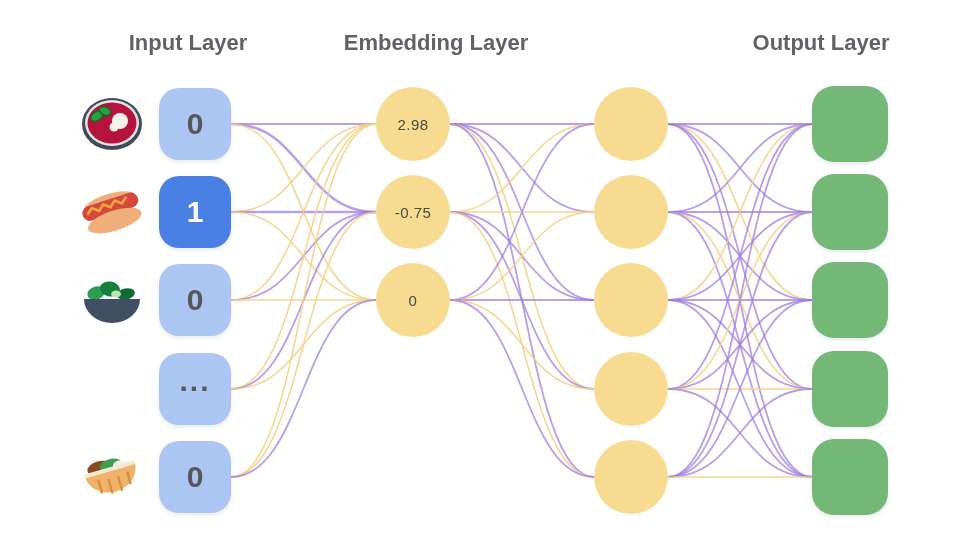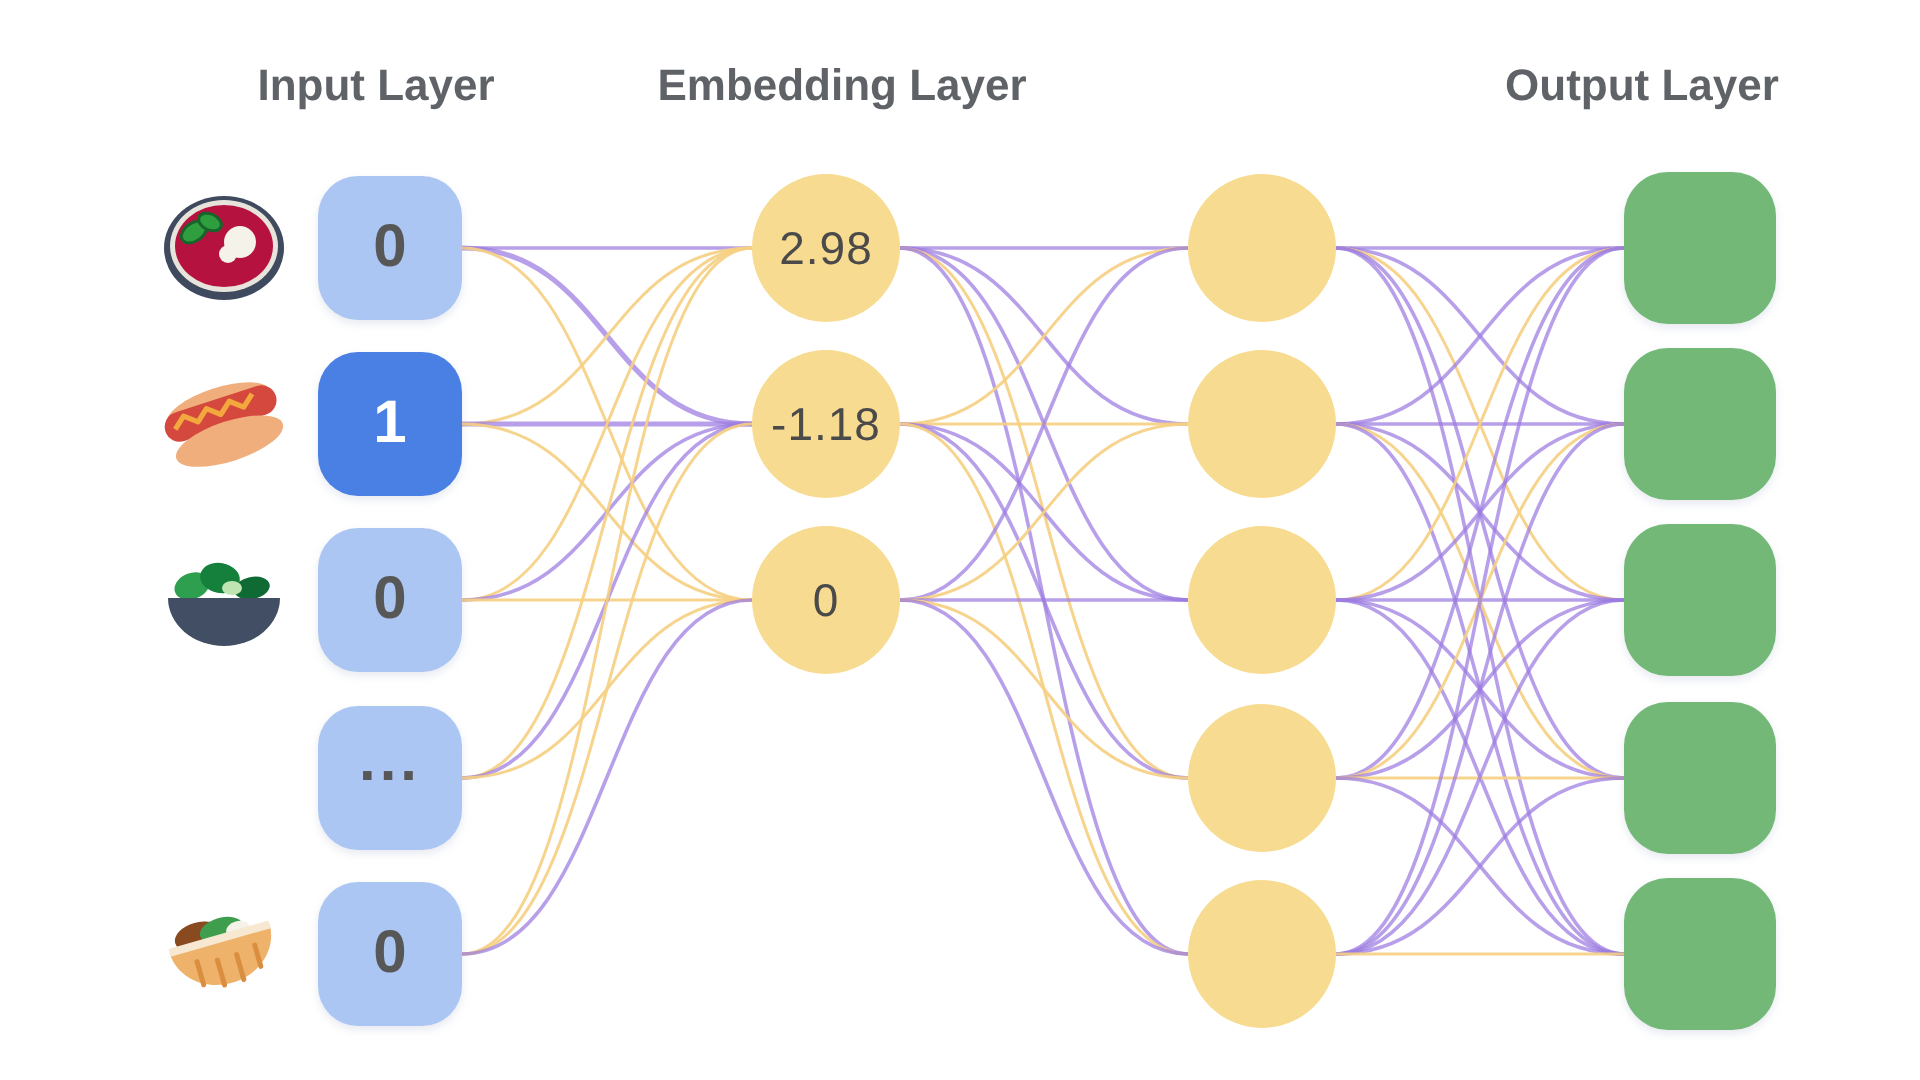--- a/index.html
+++ b/index.html
@@ -12,31 +12,31 @@
     font-size:22px;font-weight:700;color:#5f6368;white-space:nowrap;
   }
   #edge-svg{position:absolute;left:0;top:0;width:960px;height:540px;}
   .node{
     position:absolute;display:flex;align-items:center;justify-content:center;
     box-sizing:border-box;
   }
   .sq{box-shadow:0 2px 4px rgba(120,140,180,0.18);}
   .node span{font-weight:700;font-size:30px;color:#575757;line-height:1;}
   .node.active span{color:#ffffff;}
-  .node.emb span{font-weight:400;font-size:23px;color:#4a4a4a;letter-spacing:0.5px;}
+  .node.emb span{font-weight:400;font-size:15px;color:#4a4a4a;letter-spacing:0.5px;}
   .node span.dots{margin-top:-16px;letter-spacing:2px;}
   .food-icon{position:absolute;width:64px;height:64px;}
   .food-icon svg{width:100%;height:100%;display:block;}
 </style>
 </head>
 <body>
 
 <div id="stage">
   <div class="layer-title" style="left:188px;">Input Layer</div>
-  <div class="layer-title" style="left:421px;">Embedding Layer</div>
+  <div class="layer-title" style="left:436px;">Embedding Layer</div>
   <div class="layer-title" style="left:821px;">Output Layer</div>
   <svg id="edge-svg">
       <path d="M231 124 C303.5 124 303.5 124 376 124" stroke="#9b7ce0" stroke-width="1.8" fill="none" opacity="0.72"></path>
       <path d="M231 124 C303.5 124 303.5 212 376 212" stroke="#9b7ce0" stroke-width="2.6" fill="none" opacity="0.72"></path>
       <path d="M231 124 C303.5 124 303.5 300 376 300" stroke="#f6cf82" stroke-width="1.5" fill="none" opacity="0.9"></path>
       <path d="M231 212 C303.5 212 303.5 124 376 124" stroke="#f6cf82" stroke-width="1.5" fill="none" opacity="0.9"></path>
       <path d="M231 212 C303.5 212 303.5 212 376 212" stroke="#9b7ce0" stroke-width="2.6" fill="none" opacity="0.72"></path>
       <path d="M231 212 C303.5 212 303.5 300 376 300" stroke="#f6cf82" stroke-width="1.5" fill="none" opacity="0.9"></path>
       <path d="M231 300 C303.5 300 303.5 124 376 124" stroke="#f6cf82" stroke-width="1.5" fill="none" opacity="0.9"></path>
       <path d="M231 300 C303.5 300 303.5 212 376 212" stroke="#9b7ce0" stroke-width="1.8" fill="none" opacity="0.72"></path>
@@ -143,21 +143,21 @@
           </g>
         </svg>
       </div>
       <div class="node sq" style="left: 159px; top: 441px; width: 72px; height: 72px; border-radius: 20px; background: rgb(171, 198, 242);">
         <span>0</span>
       </div>
       <div class="node emb" style="left: 376px; top: 87px; width: 74px; height: 74px; border-radius: 50%; background: rgb(247, 219, 144);">
         <span>2.98</span>
       </div>
       <div class="node emb" style="left: 376px; top: 175px; width: 74px; height: 74px; border-radius: 50%; background: rgb(247, 219, 144);">
-        <span>-1.18</span>
+        <span>-0.75</span>
       </div>
       <div class="node emb" style="left: 376px; top: 263px; width: 74px; height: 74px; border-radius: 50%; background: rgb(247, 219, 144);">
         <span>0</span>
       </div>
       <div class="node" style="left: 594px; top: 87px; width: 74px; height: 74px; border-radius: 50%; background: rgb(247, 219, 144);"></div>
       <div class="node" style="left: 594px; top: 175px; width: 74px; height: 74px; border-radius: 50%; background: rgb(247, 219, 144);"></div>
       <div class="node" style="left: 594px; top: 263px; width: 74px; height: 74px; border-radius: 50%; background: rgb(247, 219, 144);"></div>
       <div class="node" style="left: 594px; top: 352px; width: 74px; height: 74px; border-radius: 50%; background: rgb(247, 219, 144);"></div>
       <div class="node" style="left: 594px; top: 440px; width: 74px; height: 74px; border-radius: 50%; background: rgb(247, 219, 144);"></div>
       <div class="node sq" style="left: 812px; top: 86px; width: 76px; height: 76px; border-radius: 22px; background: rgb(115, 184, 119);"></div>

